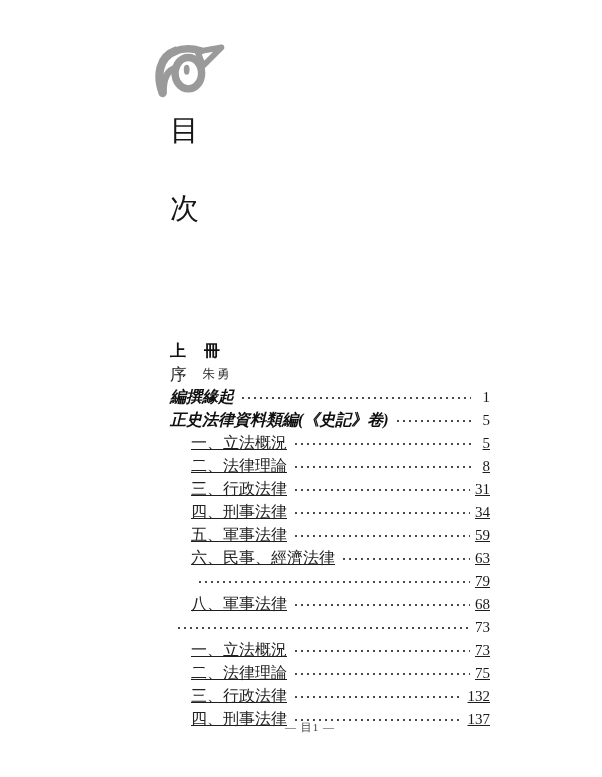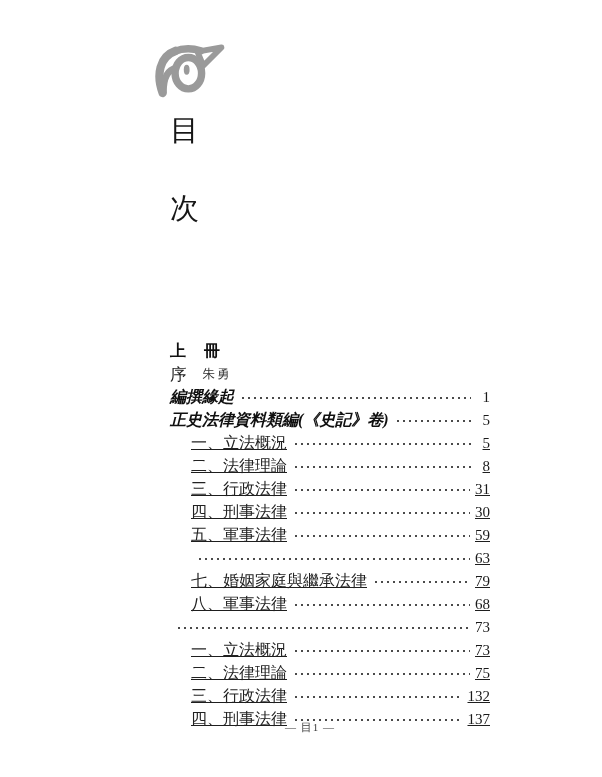--- a/index.html
+++ b/index.html
@@ -177,36 +177,36 @@
 
     <div class="toc-line row indent">
       <span class="lbl">三、行政法律</span>
       <span class="leader"></span>
       <span class="pg">31</span>
     </div>
 
     <div class="toc-line row indent">
       <span class="lbl">四、刑事法律</span>
       <span class="leader"></span>
-      <span class="pg">30</span>
+      <span class="pg">34</span>
     </div>
 
     <div class="toc-line row indent">
       <span class="lbl">五、軍事法律</span>
       <span class="leader"></span>
       <span class="pg">59</span>
     </div>
 
     <div class="toc-line row indent">
+      <span class="lbl">六、民事、經濟法律</span>
       <span class="leader"></span>
       <span class="pg">63</span>
     </div>
 
     <div class="toc-line row indent">
-      <span class="lbl">七、婚姻家庭與繼承法律</span>
       <span class="leader"></span>
       <span class="pg">79</span>
     </div>
 
     <div class="toc-line row indent">
       <span class="lbl">八、軍事法律</span>
       <span class="leader"></span>
       <span class="pg">68</span>
     </div>
 

